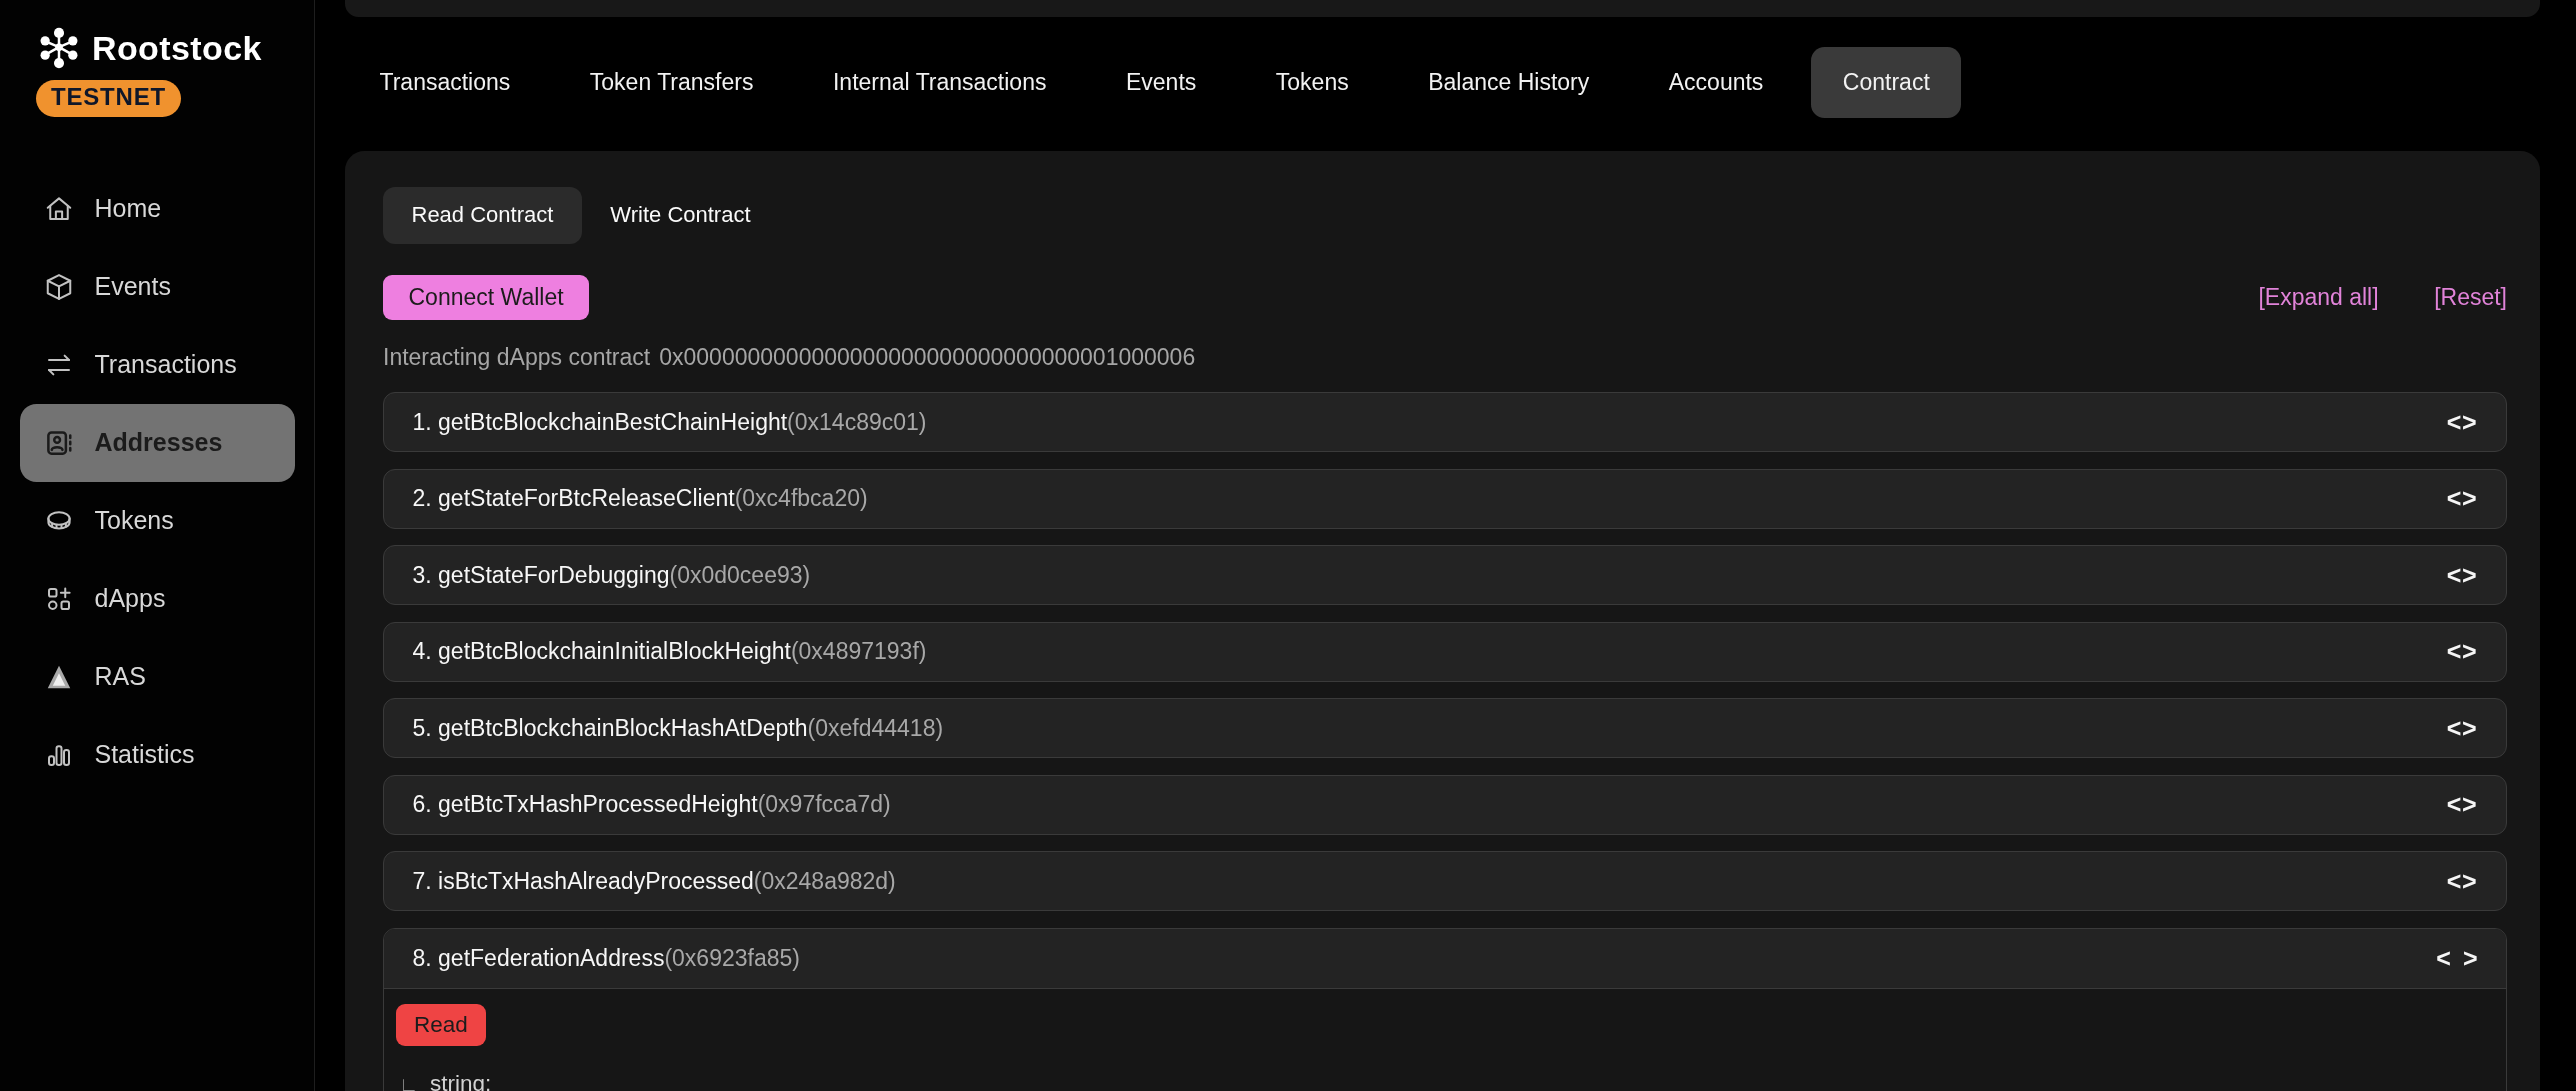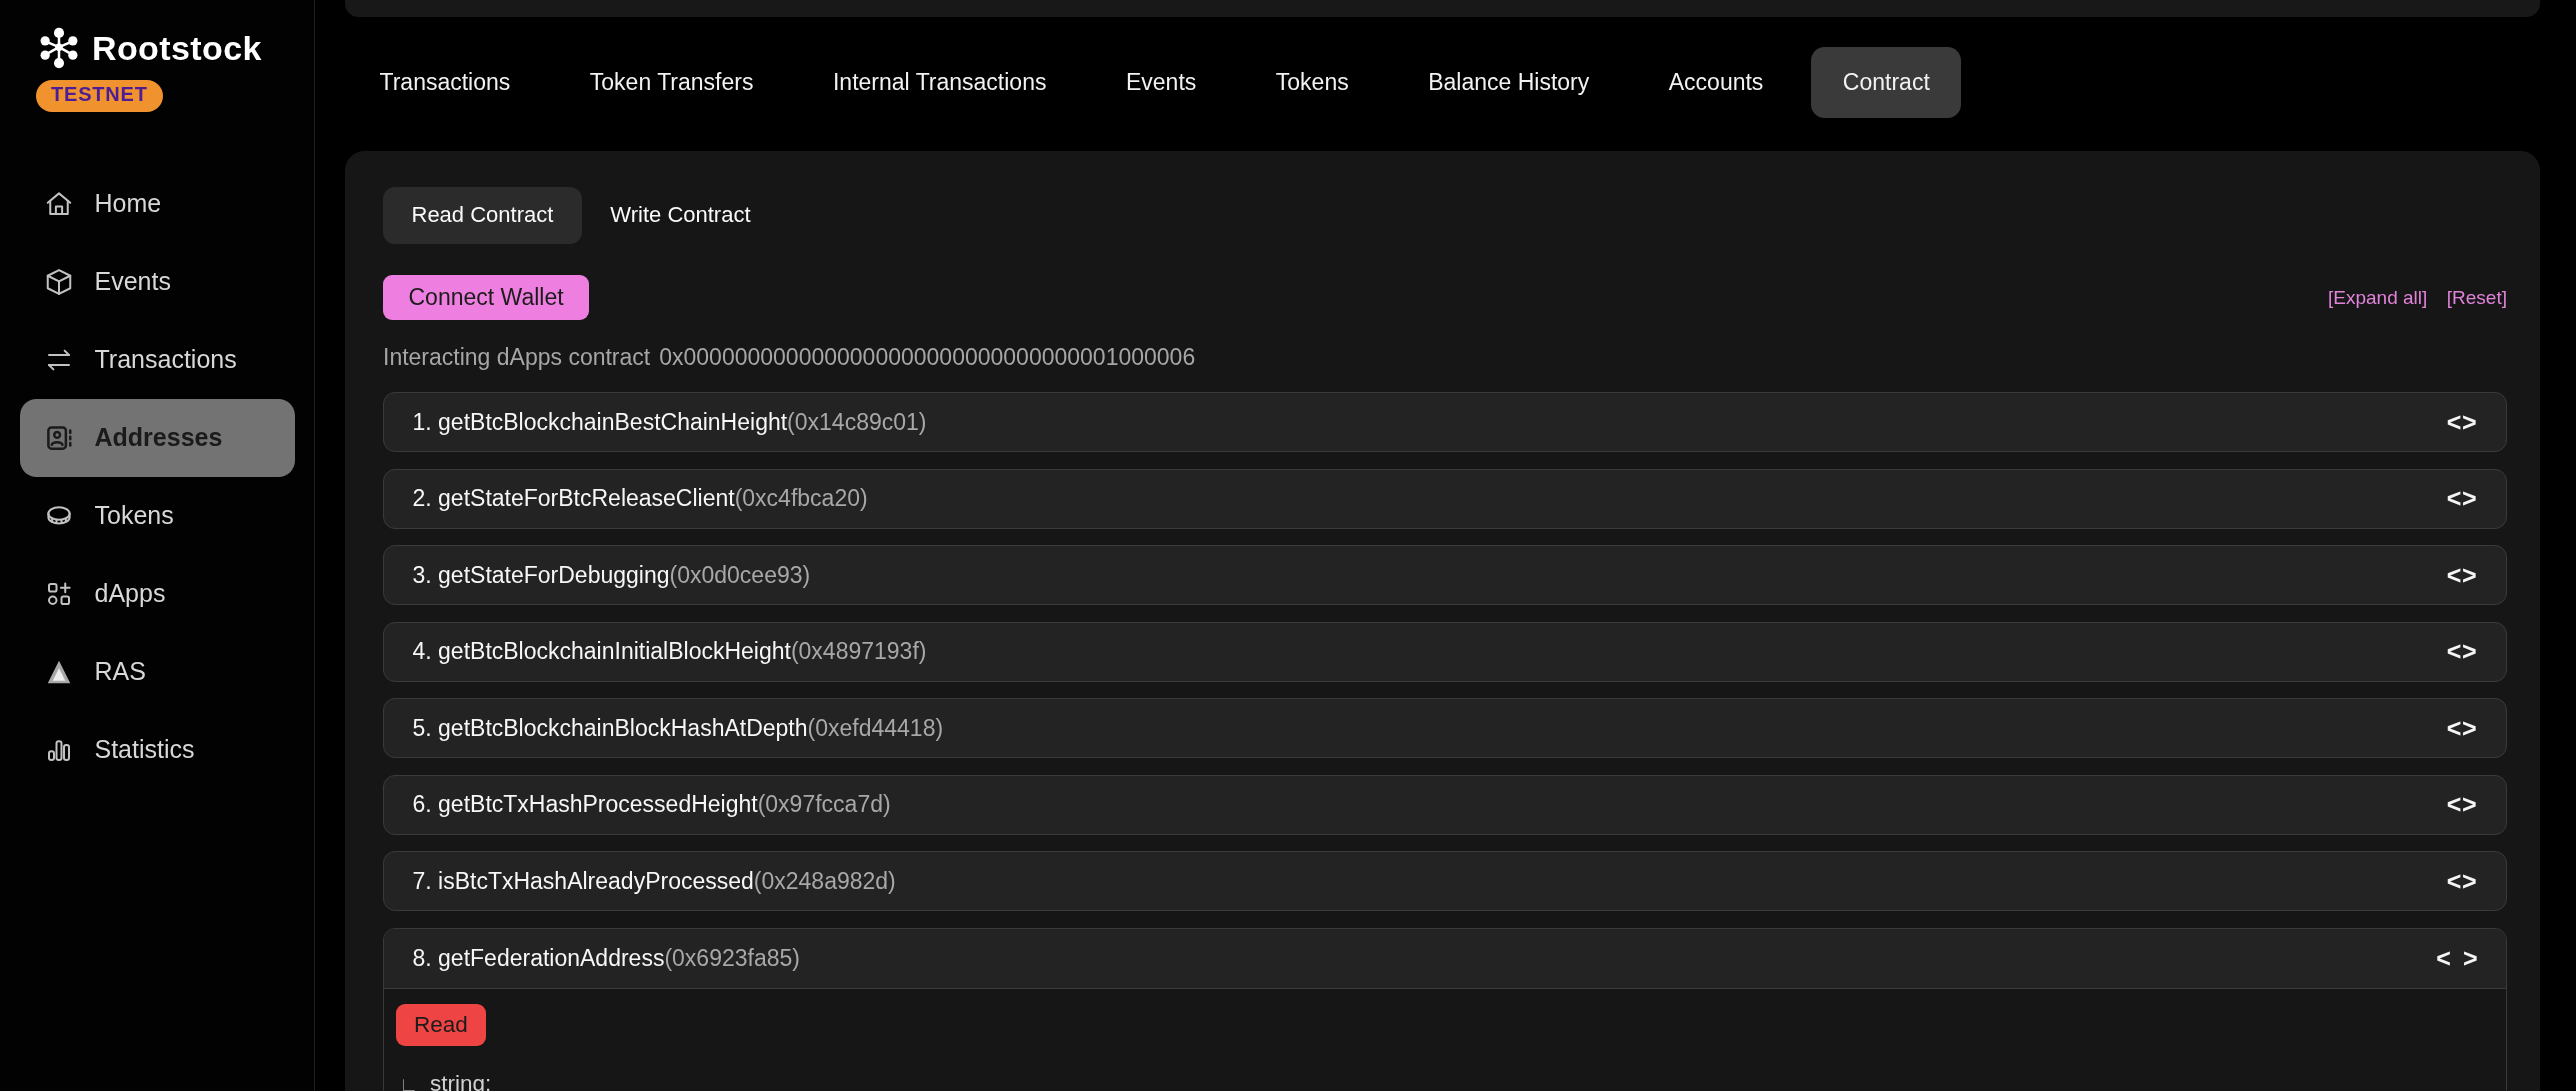--- a/index.html
+++ b/index.html
@@ -15,22 +15,22 @@
   .sidebar {
     position:absolute; left:0; top:0; width:315px; height:1091px;
     background:#020202; border-right:0.8px solid #1e1e1e;
     padding-top:27px;
   }
   .logo-row { display:flex; align-items:center; gap:12px; padding-left:38px; }
   .logo-mark { width:42px; height:42px; }
   .logo-text { font-size:34px; font-weight:700; letter-spacing:0.4px; color:#fff; }
   .badge {
     display:inline-block; margin:10.5px 0 0 36px;
-    background:#f0922e; color:#4c1d95;
-    font-size:20px; font-weight:700; letter-spacing:0.8px;
+    background:#f0922e; color:#0f172a;
+    font-size:24px; font-weight:700; letter-spacing:0.8px;
     padding:3.8px 15px 5.3px; border-radius:750px;text-align:center;
   }
   .nav { margin-top:53px; display:flex; flex-direction:column; }
   .nav-item {
     height:78px; margin:0 19.5px; display:flex; align-items:center; gap:21px;
     padding-left:24px; border-radius:16.5px; cursor:pointer;
   }
   .nav-item .nav-label { font-size:25px; color:#d8d8d8; }
   .nav-item svg { width:30px; height:30px; flex:0 0 30px; }
   .nav-item .st { stroke:#c2c2c2; fill:none; stroke-width:1.6; stroke-linecap:round; stroke-linejoin:round; }
@@ -67,21 +67,21 @@
   }
   .sub-tab.active { background:#2b2b2b; }
 
   .wallet-row { margin-top:31.5px; display:flex; align-items:center; justify-content:space-between;gap:8px; }
   .btn-pink {
     background:#ee7fe0; color:#1c1c1c; border:none; cursor:pointer;
     font-family:inherit; font-size:23px; font-weight:500;
     height:45px; padding:0 25.5px; border-radius:9px;
   }
   .links { display:flex; gap:19.5px; }
-  .link-pink { color:#e183d9; font-size:19px; text-decoration:none; cursor:pointer; }
+  .link-pink { color:#e183d9; font-size:23px; text-decoration:none; cursor:pointer;margin-left:36px; }
 
   .interacting { margin-top:24px; font-size:23px; color:#a6a6a6; display:flex; gap:9px; }
 
   .fn-list { margin-top:21px; display:flex; flex-direction:column; gap:16.5px; }
   .fn-row {
     height:60px; background:#232323; border:1.5px solid #3a3a3a; border-radius:12px;
     display:flex; align-items:center; justify-content:space-between;
     padding:0 28.5px; cursor:pointer;
   }
   .fn-name { font-size:23px; color:#f7f7f7; display:flex; gap:0; align-items:baseline; white-space:nowrap; }

